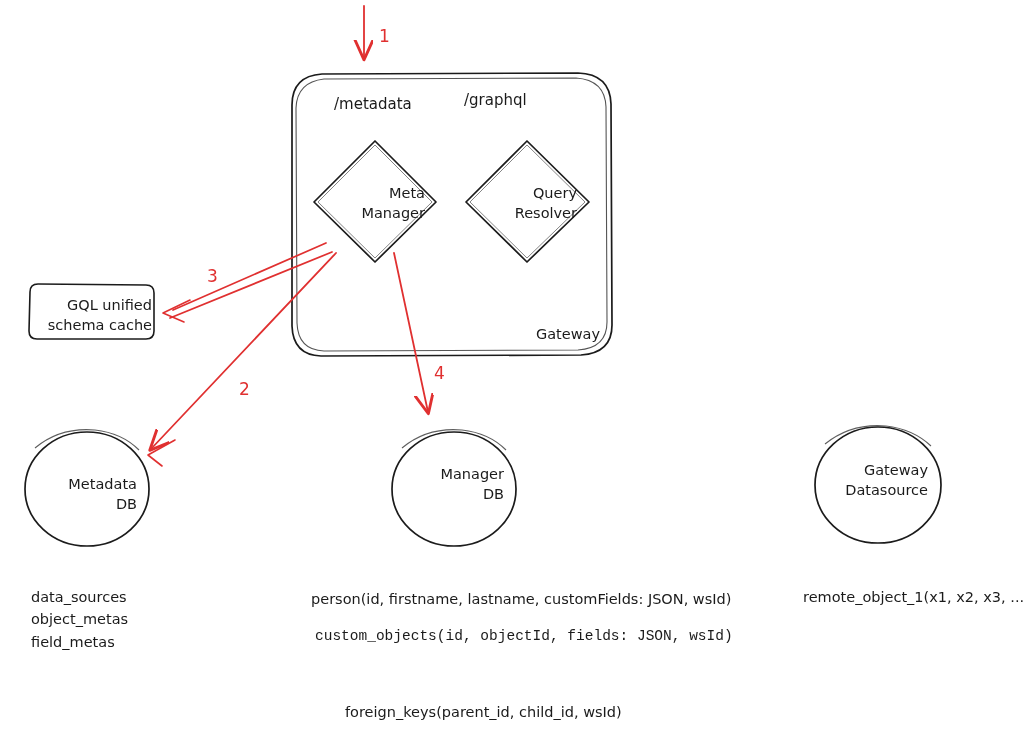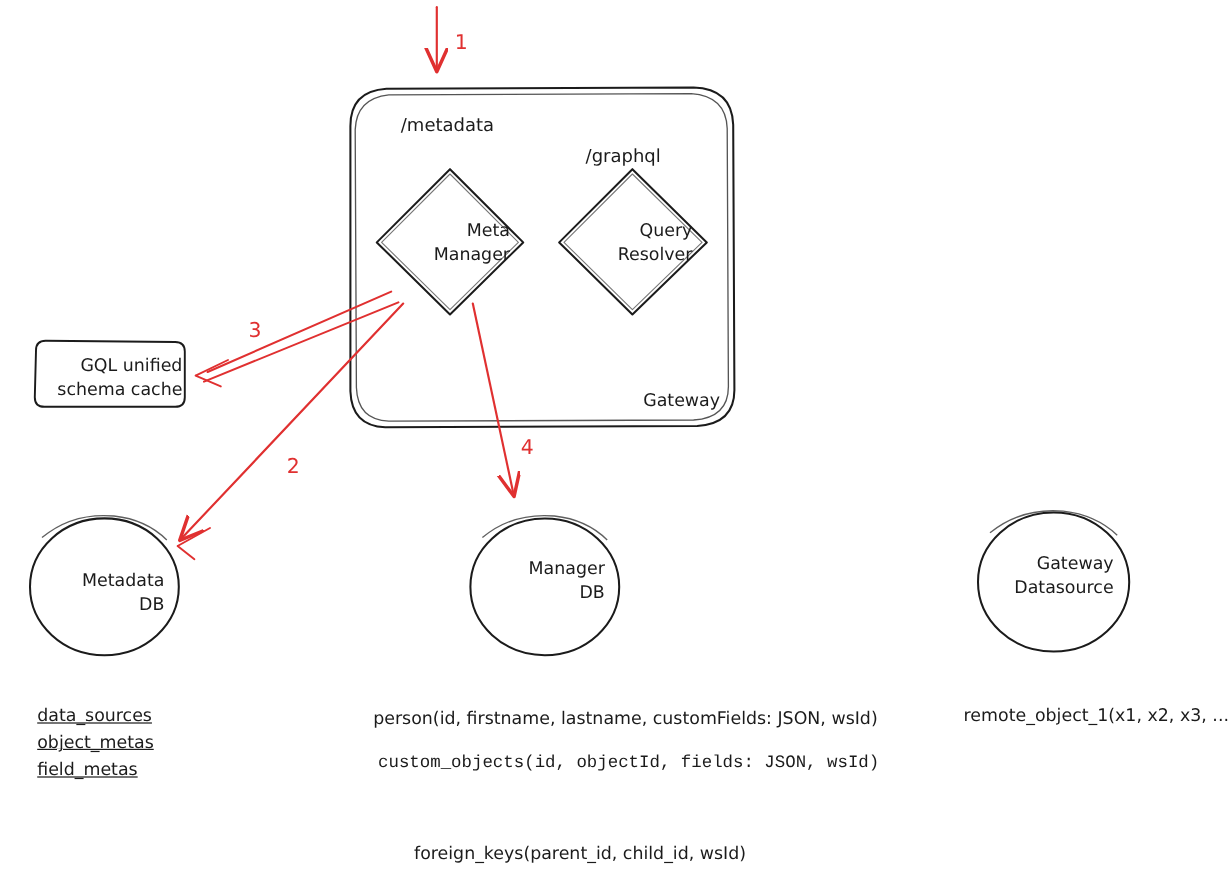--- a/index.html
+++ b/index.html
@@ -114,38 +114,38 @@
     <path d="M394,253 L428,412" fill="none" stroke="#e03030" stroke-width="1.8" stroke-linecap="round" marker-end="url(#arrowRed)"></path>
   </g>
 </svg>
 
 <div class="num" style="left:379px; top:26px;">1</div>
 <div class="num" style="left:239px; top:379px;">2</div>
 <div class="num" style="left:207px; top:266px;">3</div>
 <div class="num" style="left:434px; top:363px;">4</div>
 
 <div class="path-label" style="left:334px; top:95px;">/metadata</div>
-<div class="path-label" style="left:488px; top:91px;margin-top:30px;">/graphql</div>
+<div class="path-label" style="left:464px; top:91px;">/graphql</div>
 
 <div class="gateway-label" style="left:536px; top:326px;">Gateway</div>
 
 <div class="node-label" style="left:325px; top:184px; width:100px;">Meta
 Manager</div>
 <div class="node-label" style="left:477px; top:184px; width:100px;">Query
 Resolver</div>
 
 <div class="node-label" style="left:32px; top:296px; width:120px;">GQL unified
 schema cache</div>
 
 <div class="node-label" style="left:37px; top:475px; width:100px;">Metadata
 DB</div>
 <div class="node-label" style="left:404px; top:465px; width:100px;">Manager
 DB</div>
 <div class="node-label" style="left:828px; top:461px; width:100px;">Gateway
 Datasource</div>
 
-<div class="schema" style="left:31px; top:586px;text-decoration:underline;">data_sources
+<div class="schema" style="left:31px; top:586px;">data_sources
 object_metas
 field_metas</div>
 <div class="schema" style="left:311px; top:588px;">person(id, firstname, lastname, customFields: JSON, wsId)</div>
 <div class="schema" style="left:315px; top:625px;font-family:Liberation Mono, monospace;">custom_objects(id, objectId, fields: JSON, wsId)</div>
 <div class="schema" style="left:345px; top:701px;">foreign_keys(parent_id, child_id, wsId)</div>
 <div class="schema" style="left:803px; top:586px;">remote_object_1(x1, x2, x3, ...)</div>
 
 </body></html>

